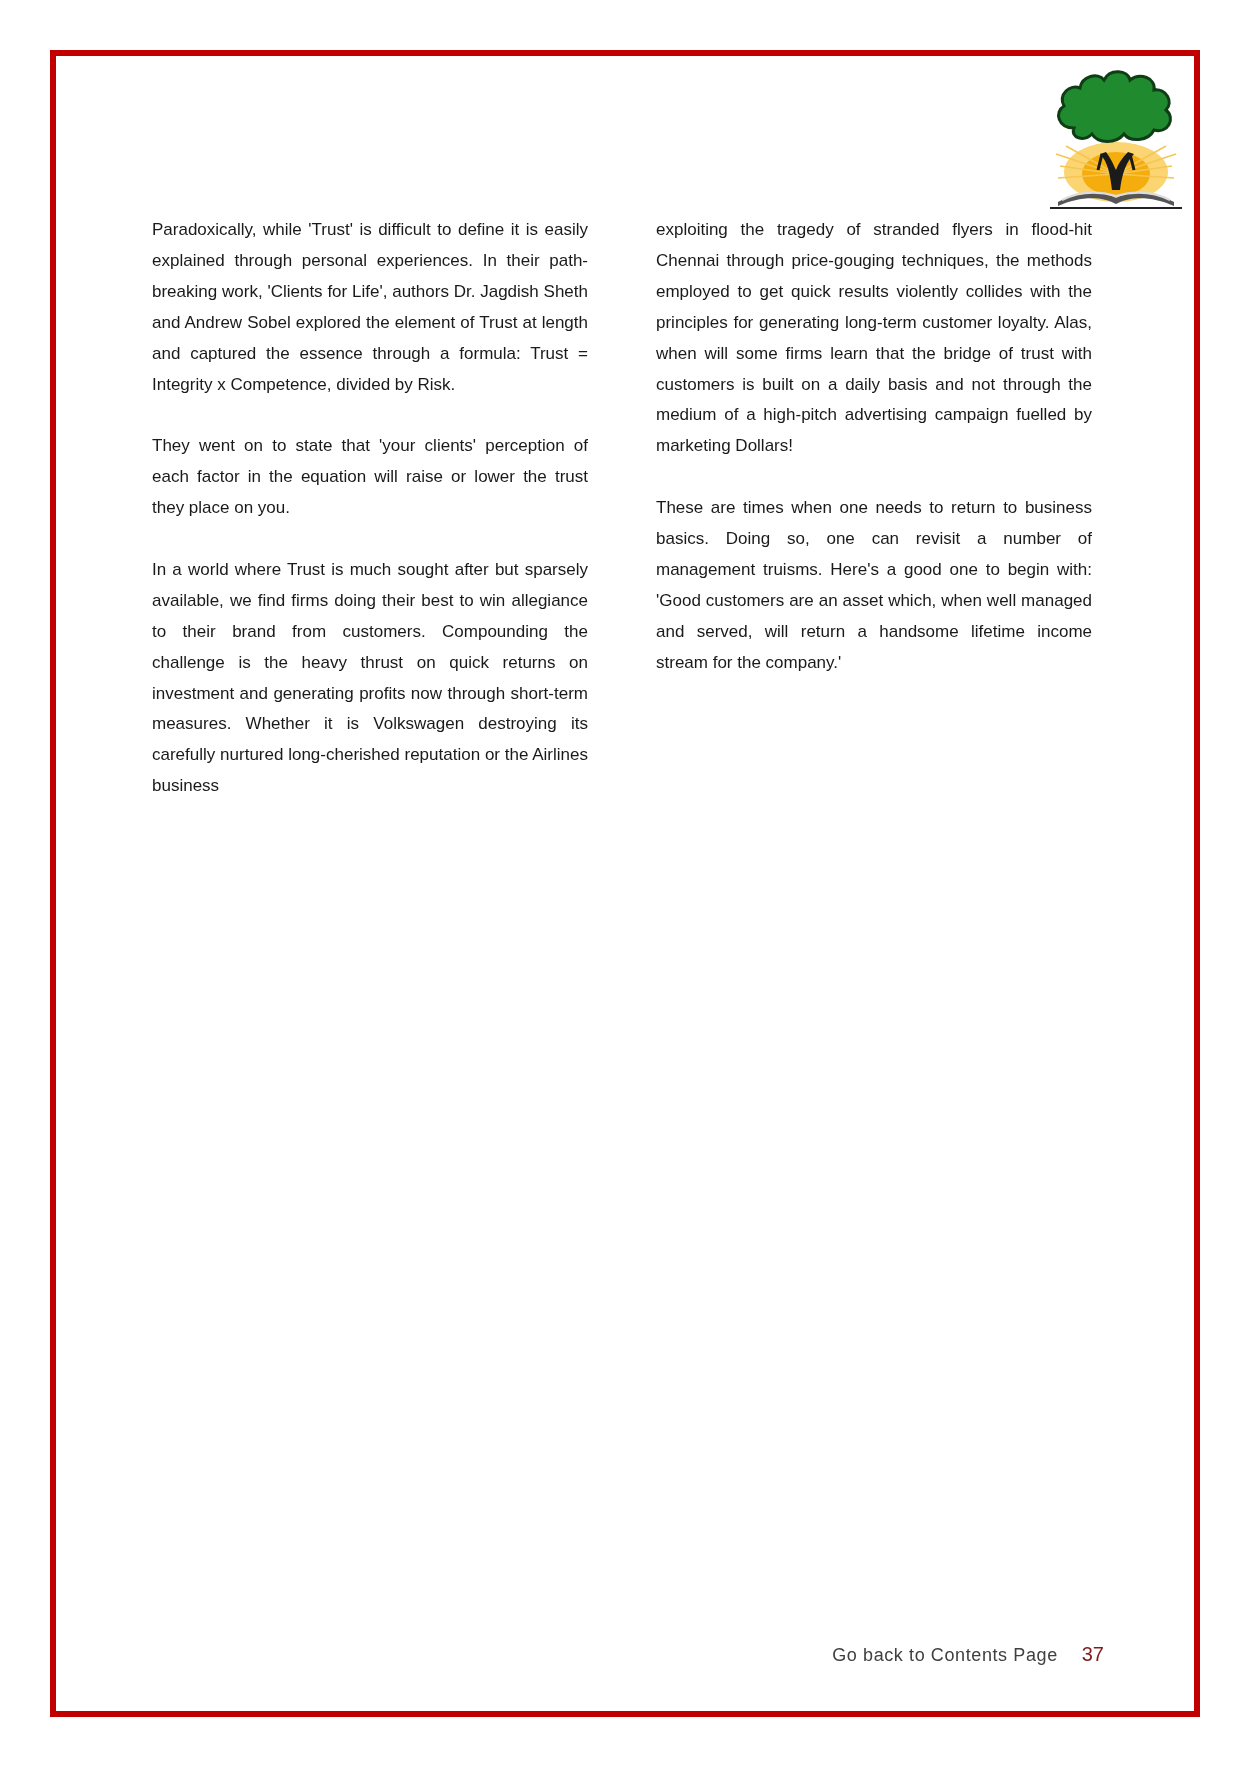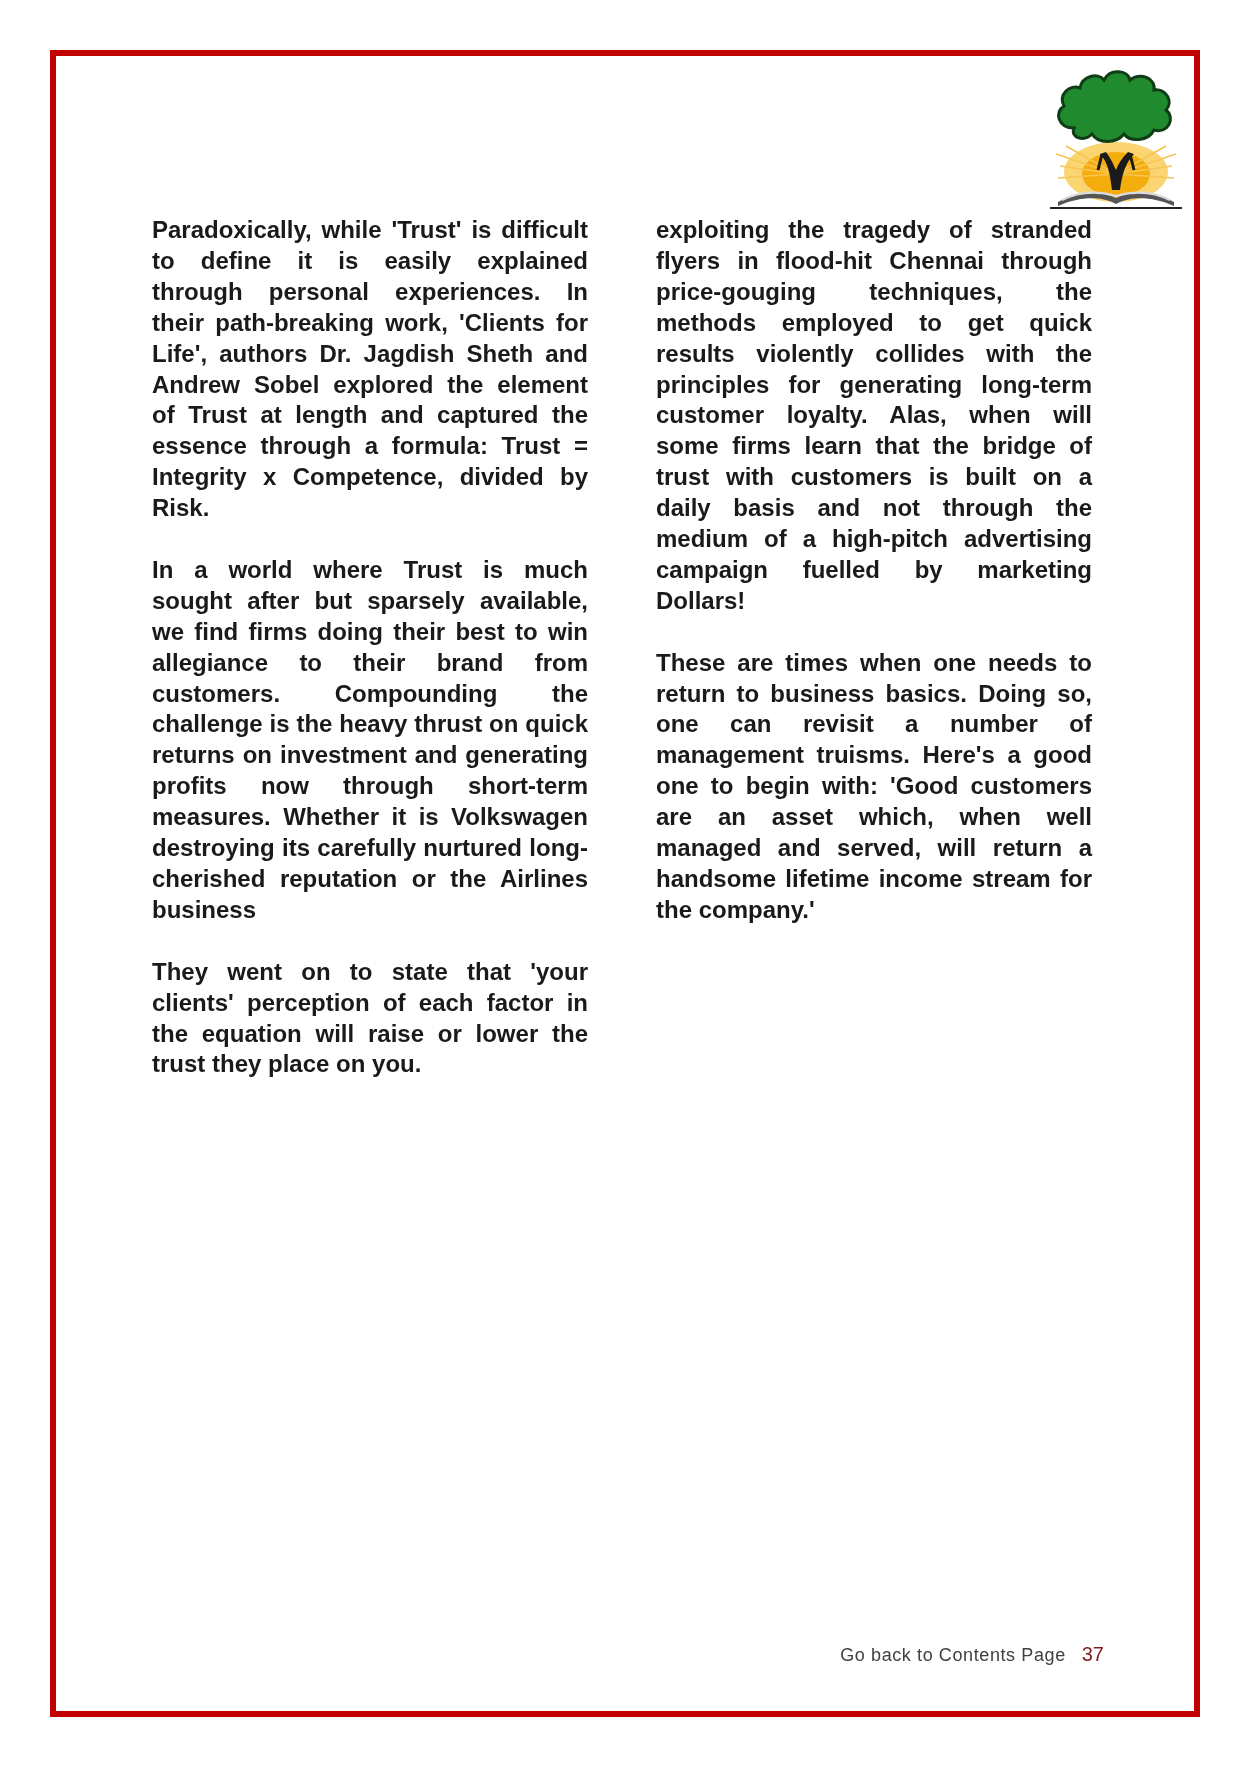--- a/index.html
+++ b/index.html
@@ -4,30 +4,30 @@
   <style>
     html, body { margin: 0; padding: 0; background: #ffffff; }
     body { width: 1250px; height: 1768px; position: relative; overflow: hidden; }
     .page-frame {
       position: absolute; left: 50px; top: 50px; width: 1138px; height: 1655px;
       border: 6px solid #c00000; background: #fff;
     }
     .logo { position: absolute; left: 1040px; top: 62px; width: 152px; height: 152px; }
     .column {
       position: absolute; top: 215px; width: 436px;
-      font-family: "Liberation Sans", sans-serif; font-size: 24px; line-height: 30.9px;
-      color: #1a1a1a; text-align: justify; hyphens: none; font-weight: bold;
+      font-family: "Liberation Sans", sans-serif; font-size: 17px; line-height: 30.9px;
+      color: #1a1a1a; text-align: justify; hyphens: none;
     }
     .col-left { left: 152px; }
     .col-right { left: 656px; }
     .column p { margin: 0 0 30.9px 0; }
     .footer {
       position: absolute; top: 1643px; right: 146px;
       font-family: "Liberation Sans", sans-serif; font-size: 18px; color: #3a3a3a;
-      display: flex; align-items: baseline; gap: 16px;
+      display: flex; align-items: baseline; gap: 24px;
     }
     .footer .link { letter-spacing: 0.6px; color: #404040; text-decoration: none; cursor: pointer; }
     .footer .pnum { color: #7f1d1d; font-size: 20px; }
   </style>
 </head>
 <body>
 
 <div class="page-frame"></div>
 
 <div class="logo">
@@ -50,22 +50,22 @@
     <path d="M62 92 L58 108 M90 92 L94 108" stroke="#1b1b1b" stroke-width="3"></path>
     <path d="M34 66 C18 66 14 50 24 44 C18 32 30 22 40 26 C42 14 58 10 64 18 C70 6 88 8 90 18 C100 10 116 16 114 28 C126 26 134 40 126 48 C136 56 128 72 114 68 C108 80 90 80 84 72 C76 82 58 82 52 72 C44 80 30 76 34 66 Z" fill="#1f8a2e" stroke="#0f3d15" stroke-width="3"></path>
     <path d="M18 140 C40 128 62 128 76 136 C90 128 112 128 134 140 L134 144 C112 134 90 134 76 142 C62 134 40 134 18 144 Z" fill="#555"></path>
     <path d="M22 138 C42 128 62 130 76 134 C90 130 110 128 130 138" stroke="#ddd" stroke-width="2" fill="none"></path>
     <line x1="10" y1="146" x2="142" y2="146" stroke="#222" stroke-width="2"></line>
   </svg>
 </div>
 
 <div class="column col-left">
   <p>Paradoxically, while 'Trust' is difficult to define it is easily explained through personal experiences. In their path-breaking work, 'Clients for Life', authors Dr. Jagdish Sheth and Andrew Sobel explored the element of Trust at length and captured the essence through a formula: Trust = Integrity x Competence, divided by Risk.</p>
+  <p>They went on to state that 'your clients' perception of each factor in the equation will raise or lower the trust they place on you.</p>
   <p>In a world where Trust is much sought after but sparsely available, we find firms doing their best to win allegiance to their brand from customers. Compounding the challenge is the heavy thrust on quick returns on investment and generating profits now through short-term measures. Whether it is Volkswagen destroying its carefully nurtured long-cherished reputation or the Airlines business</p>
-  <p>They went on to state that 'your clients' perception of each factor in the equation will raise or lower the trust they place on you.</p>
 </div>
 
 <div class="column col-right">
   <p>exploiting the tragedy of stranded flyers in flood-hit Chennai through price-gouging techniques, the methods employed to get quick results violently collides with the principles for generating long-term customer loyalty. Alas, when will some firms learn that the bridge of trust with customers is built on a daily basis and not through the medium of a high-pitch advertising campaign fuelled by marketing Dollars!</p>
   <p>These are times when one needs to return to business basics. Doing so, one can revisit a number of management truisms. Here's a good one to begin with: 'Good customers are an asset which, when well managed and served, will return a handsome lifetime income stream for the company.'</p>
 </div>
 
 <div class="footer">
   <a class="link">Go back to Contents Page</a>
   <span class="pnum">37</span>

